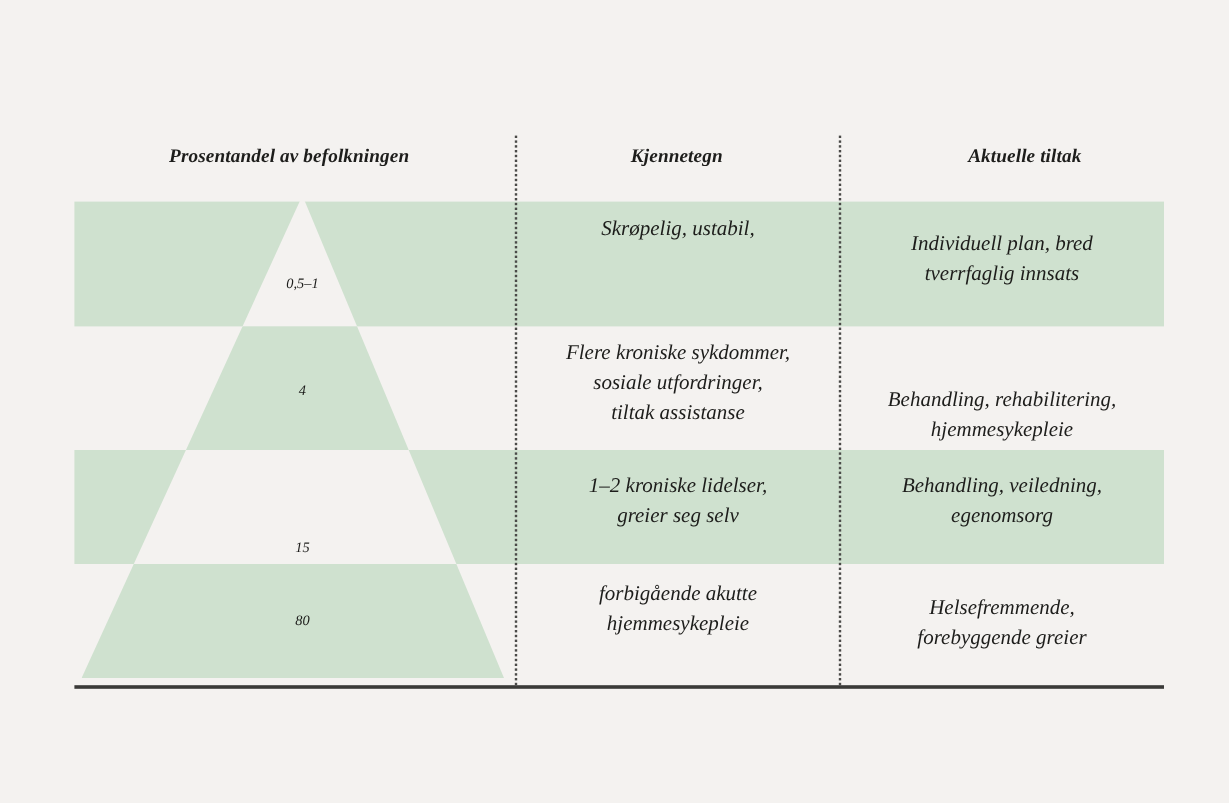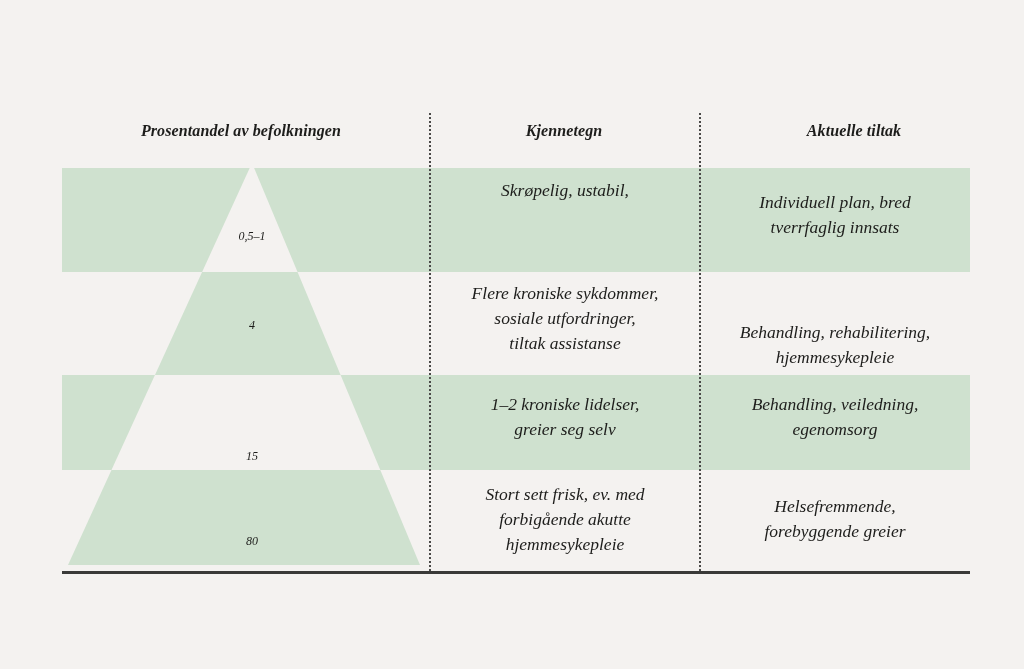--- a/index.html
+++ b/index.html
@@ -60,21 +60,21 @@
     position: absolute;
     text-align: center;
     font-style: italic;
     font-size: 12px;
     color: #1d1d1b;
     width: 120px;
   }
   #pct-0 { left: 192px; top: 229px; }
   #pct-1 { left: 192px; top: 318px; }
   #pct-2 { left: 192px; top: 415px; margin-top: 34px; }
-  #pct-3 { left: 192px; top: 510px; margin-top: 24px; }
+  #pct-3 { left: 192px; top: 510px; }
 
   
   .divider {
     position: absolute;
     top: 113px;
     height: 458px;
     width: 0;
     border-left: 2px dotted #4a4a48;
   }
   #divider-1 { left: 429px; }
@@ -168,21 +168,20 @@
   <div class="cell col-kjenne row-2">
     <span>1–2 kroniske lidelser,</span>
     <span>greier seg selv</span>
   </div>
   <div class="cell col-tiltak row-2">
     <span>Behandling, veiledning,</span>
     <span>egenomsorg</span>
   </div>
 
   <div class="cell col-kjenne row-3">
-    <span>Stort sett frisk, ev. med</span>
     <span>forbigående akutte</span>
     <span>hjemmesykepleie</span>
   </div>
   <div class="cell col-tiltak row-3" style="top:494px;">
     <span>Helsefremmende,</span>
     <span>forebyggende greier</span>
   </div>
 
   <div id="baseline"></div>
 

